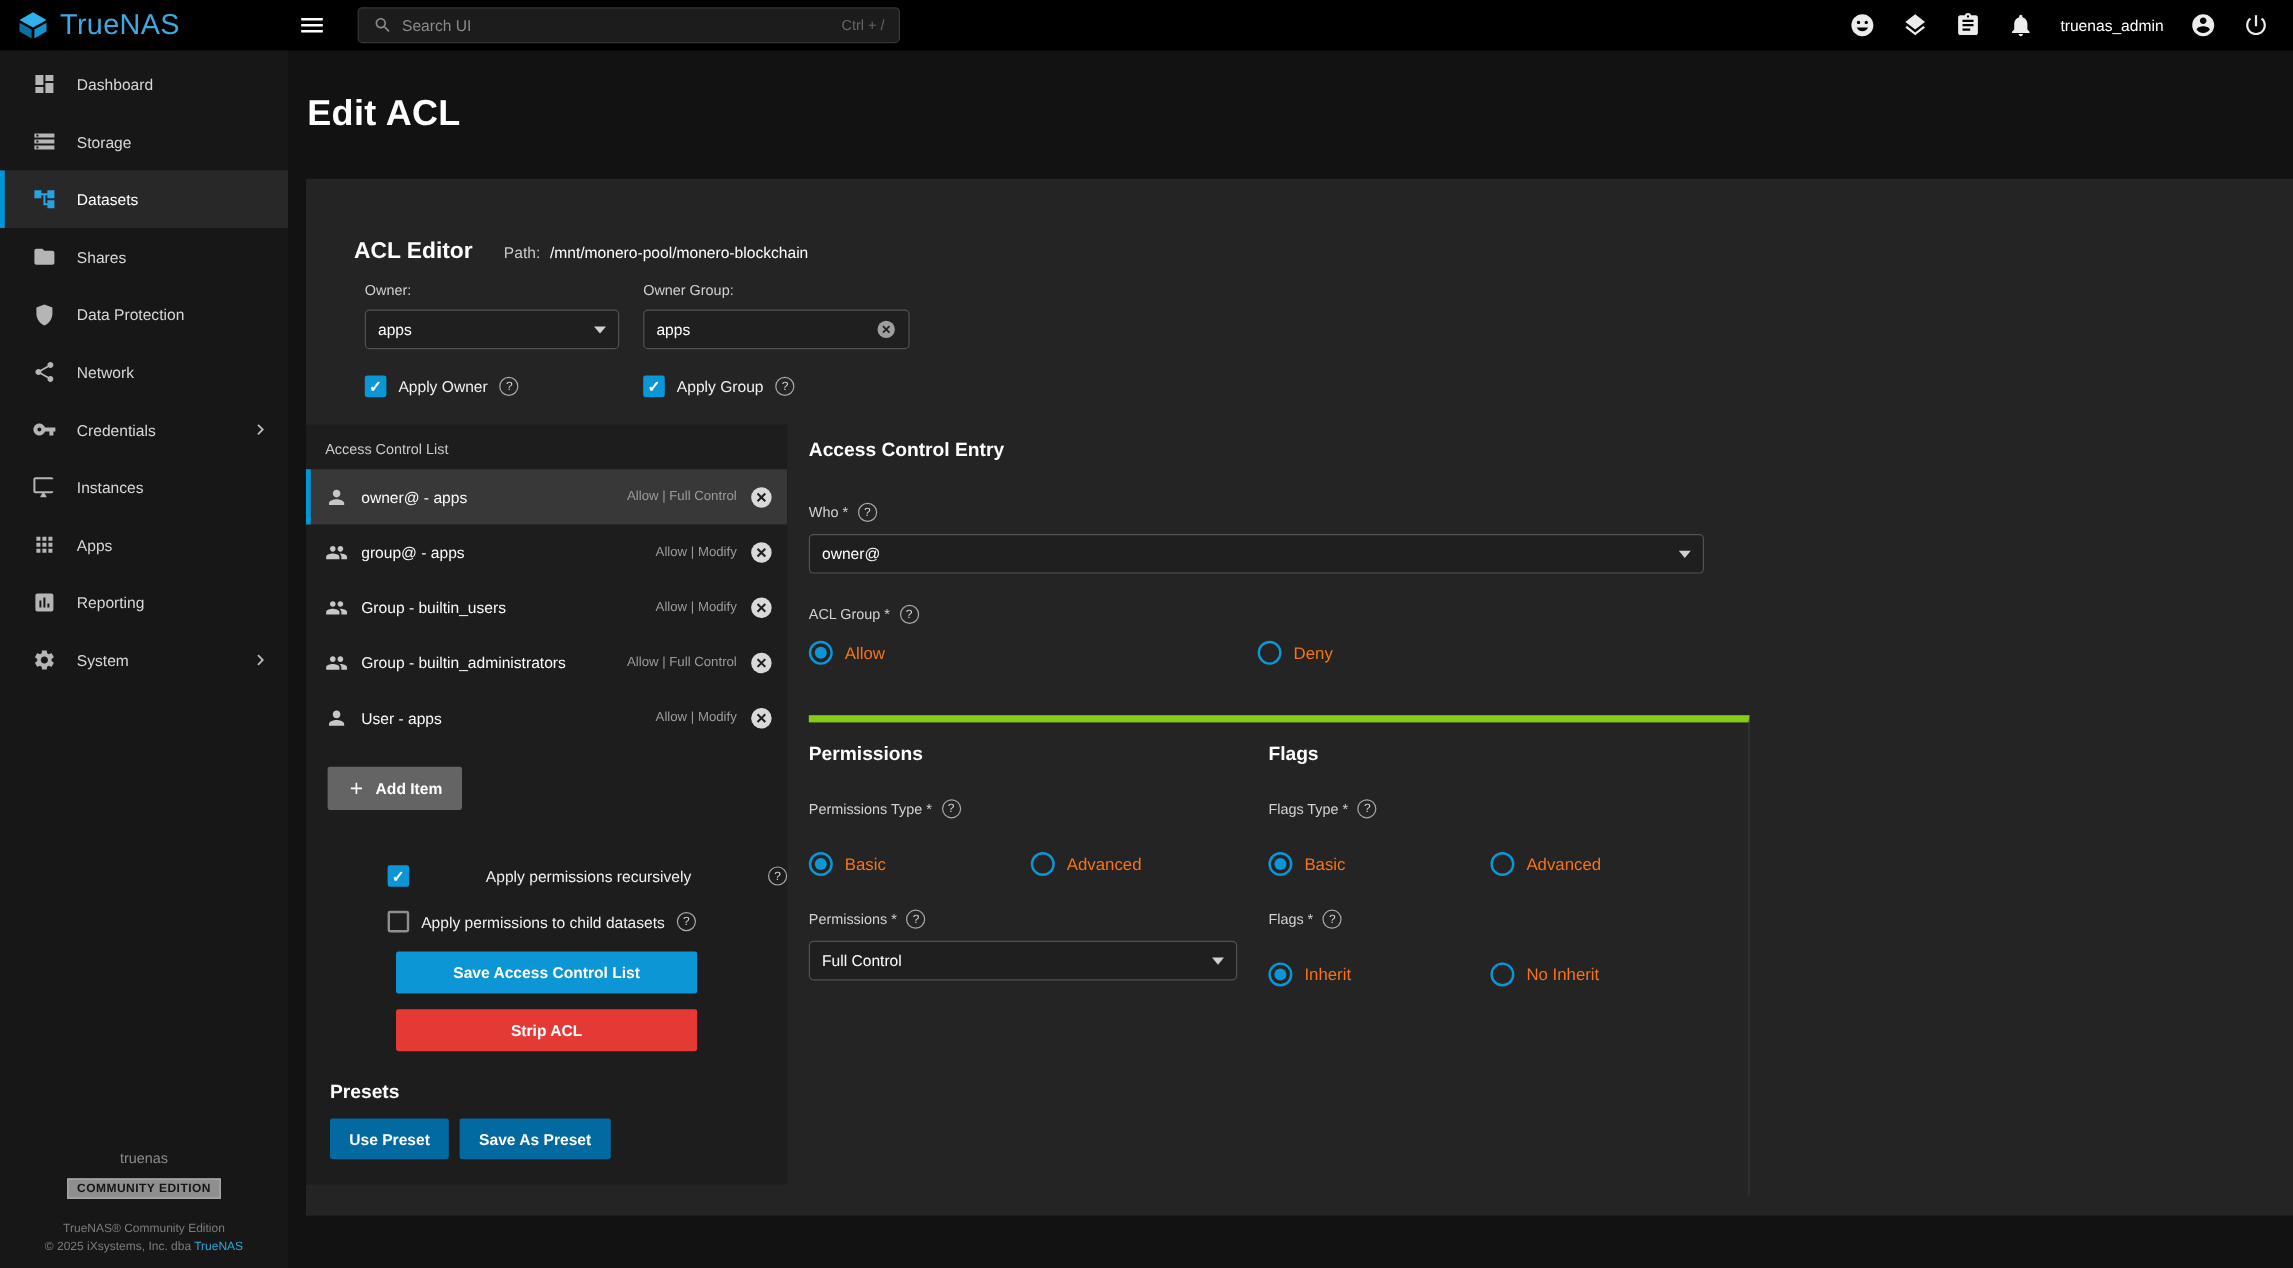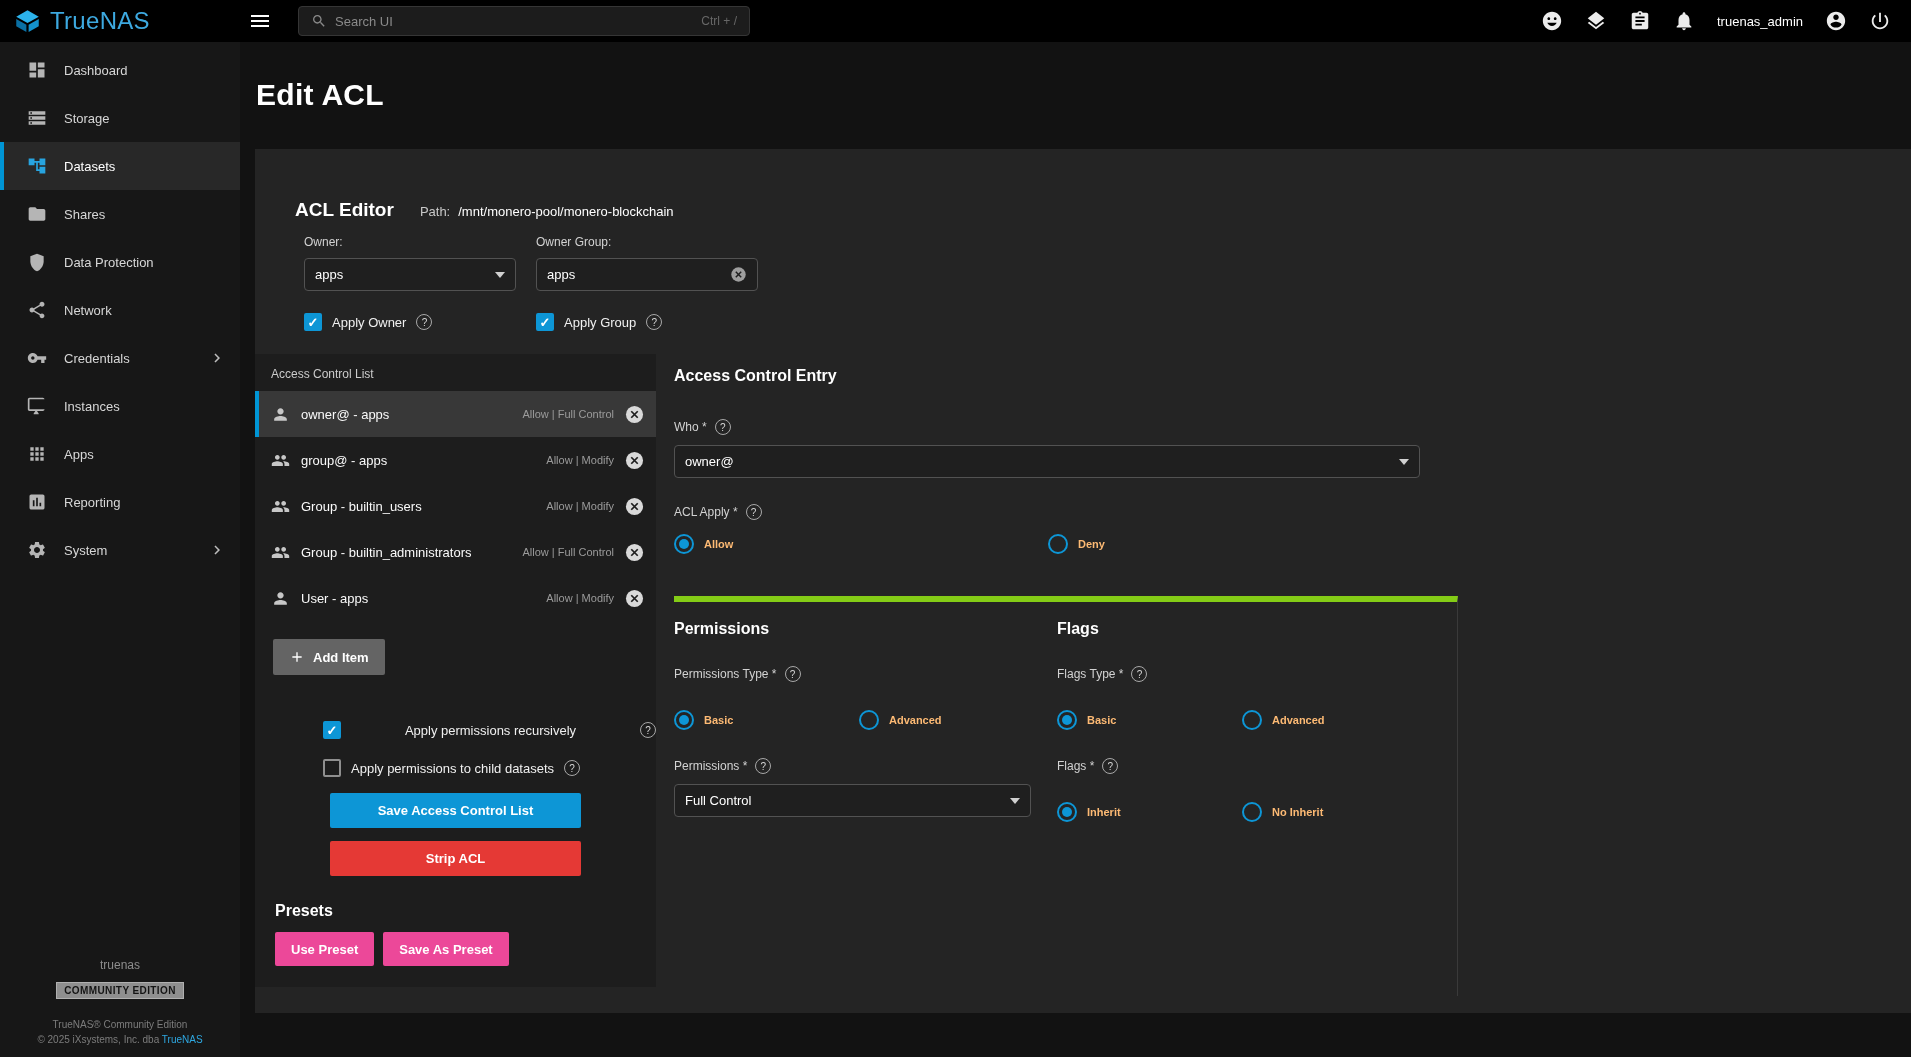--- a/index.html
+++ b/index.html
@@ -79,34 +79,34 @@
   .plus-icon { width:16px; height:16px; color:#fff; }
   .plus-icon svg { width:100%; height:100%; fill:currentColor; }
   .panel-cb { margin-left:68px; display:flex; align-items:center; gap:10px; }
   .panel-cb.first { margin-top:46px;justify-content:space-between; }
   .panel-cb.second { margin-top:20px; }
   .big-btn { display:block; margin:0 auto; width:251px; height:35px; border:none; border-radius:2px; color:#fff; font-size:13px; font-weight:bold; font-family:inherit; cursor:pointer; }
   .save-btn { margin-top:16px; background:#0d96d6; }
   .strip-btn { margin-top:13px; background:#e53935; }
   .presets-h { margin:26px 0 0 20px; font-size:16px; font-weight:bold; color:#fff; }
   .preset-row { margin:12px 0 0 20px; display:flex; gap:9px; }
-  .preset-btn { height:34px; padding:0 16px; background:#ec4899; border:none; border-radius:2px; color:#fff; font-size:13px; font-weight:bold; font-family:inherit; cursor:pointer; }
+  .preset-btn { height:34px; padding:0 16px; background:#0369a1; border:none; border-radius:2px; color:#fff; font-size:13px; font-weight:bold; font-family:inherit; cursor:pointer; }
 
   
   .ace { position:absolute; left:419px; top:218px; right:26px; }
   .ace-title { font-size:16px; font-weight:bold; color:#fff; }
   .ace-label { margin-top:34px; display:flex; align-items:center; gap:8px; font-size:12px; color:#d2d2d2; }
   .ace-label.tight { margin-top:26px; }
   .who-select { margin-top:10px; width:746px; }
   .radio-row { margin-top:14px; display:flex; }
   .radio-opt { display:flex; align-items:center; gap:10px; width:374px; cursor:pointer; }
   .radio-opt:last-child { width:auto; }
   .radio { width:20px; height:20px; border:2px solid #0d96d6; border-radius:50%; display:flex; align-items:center; justify-content:center; flex:0 0 20px; }
   .radio.on::after { content:""; width:10px; height:10px; border-radius:50%; background:#0d96d6; }
-  .radio-label { font-size:11px; font-weight:bold; color:#fdba74; }
+  .radio-label { font-size:14px; font-weight:normal; color:#f97316; }
   .sections { margin-top:42px; width:784px; border-top:6px solid #84cc16; border-right:1px solid #3a3a3a; min-height:400px; display:flex; padding-top:18px; }
   .col-perms { width:383px; }
   .col-flags { flex:1; }
   .sec-title { font-size:16px; font-weight:bold; color:#fff; }
   .sec-label { margin-top:28px; display:flex; align-items:center; gap:8px; font-size:12px; color:#d2d2d2; }
   .sec-radio-row { margin-top:28px; display:flex; }
   .sec-radio-row .radio-opt { width:185px; }
   .perm-select { margin-top:10px; width:357px; }
 </style>
 </head>
@@ -437,21 +437,21 @@
       <div class="ace-label">
         <span>Who *</span>
         <span class="help"></span>
       </div>
       <div class="select-box who-select">
         <span class="val">owner@</span>
         <span class="caret"></span>
       </div>
 
       <div class="ace-label tight">
-        <span>ACL Apply *</span>
+        <span>ACL Group *</span>
         <span class="help"></span>
       </div>
       <div class="radio-row">
         <span class="radio-opt">
           <span class="radio on"></span>
           <span class="radio-label">Allow</span>
         </span>
         <span class="radio-opt">
           <span class="radio"></span>
           <span class="radio-label">Deny</span>

